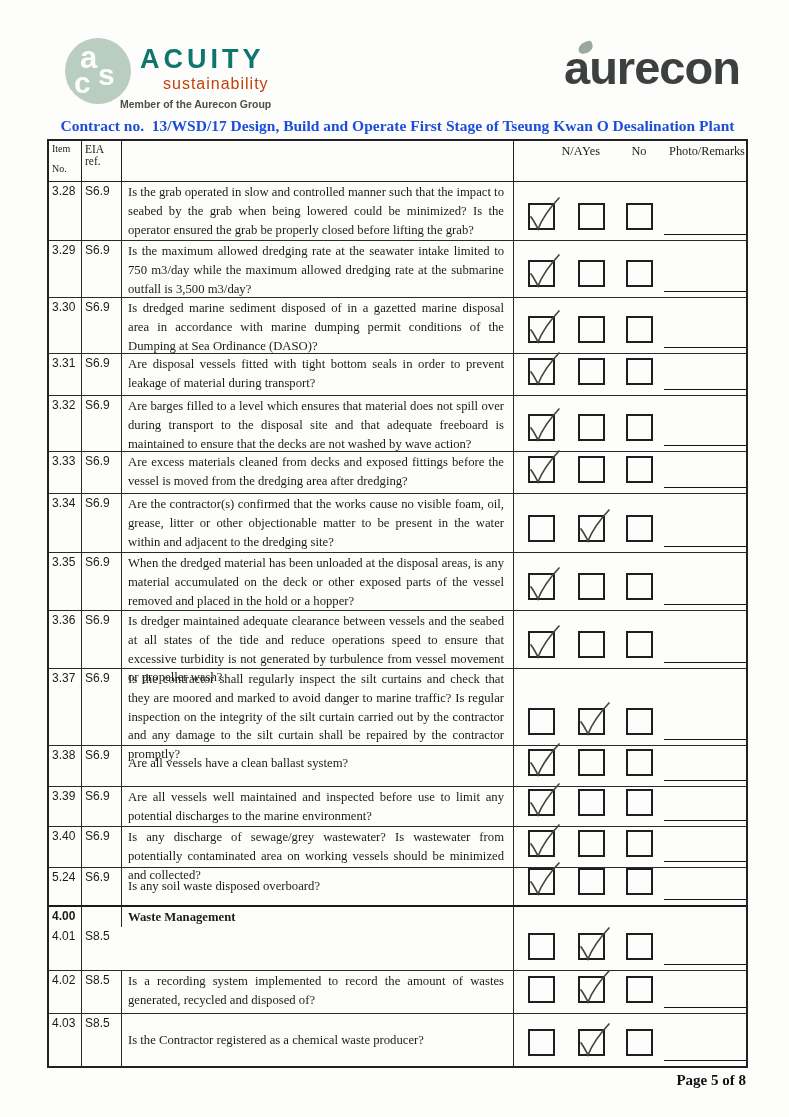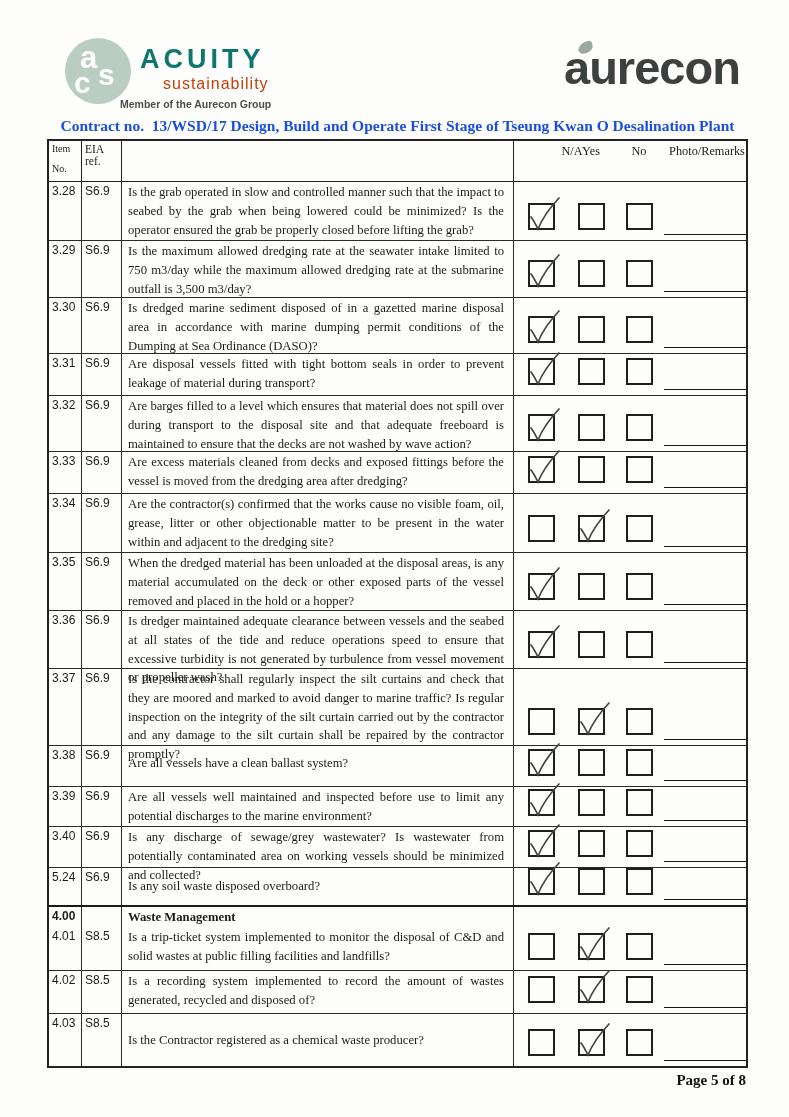--- a/index.html
+++ b/index.html
@@ -418,23 +418,20 @@
     <div class="c-ans">
       
       
       
       
     </div>
   </div>
         <div class="row" style="height: 44px;">
     <div class="c-item">4.01</div>
     <div class="c-ref">S8.5</div>
-    <div class="c-q">
-      <div class="qtext">Is a trip-ticket system implemented to monitor the disposal of C&amp;D and solid wastes at public filling facilities and landfills?</div>
-    </div>
     <div class="c-ans">
       <div class="cb cb-na">
         
       </div>
       <div class="cb cb-yes">
         <svg width="38" height="40" viewBox="0 0 38 40">
           <path d="M5 24 Q8 28 12 36 Q18 21 33 5" fill="none" stroke="#45453e" stroke-width="1.7" stroke-linecap="round"></path>
         </svg>
       </div>
       <div class="cb cb-no">

